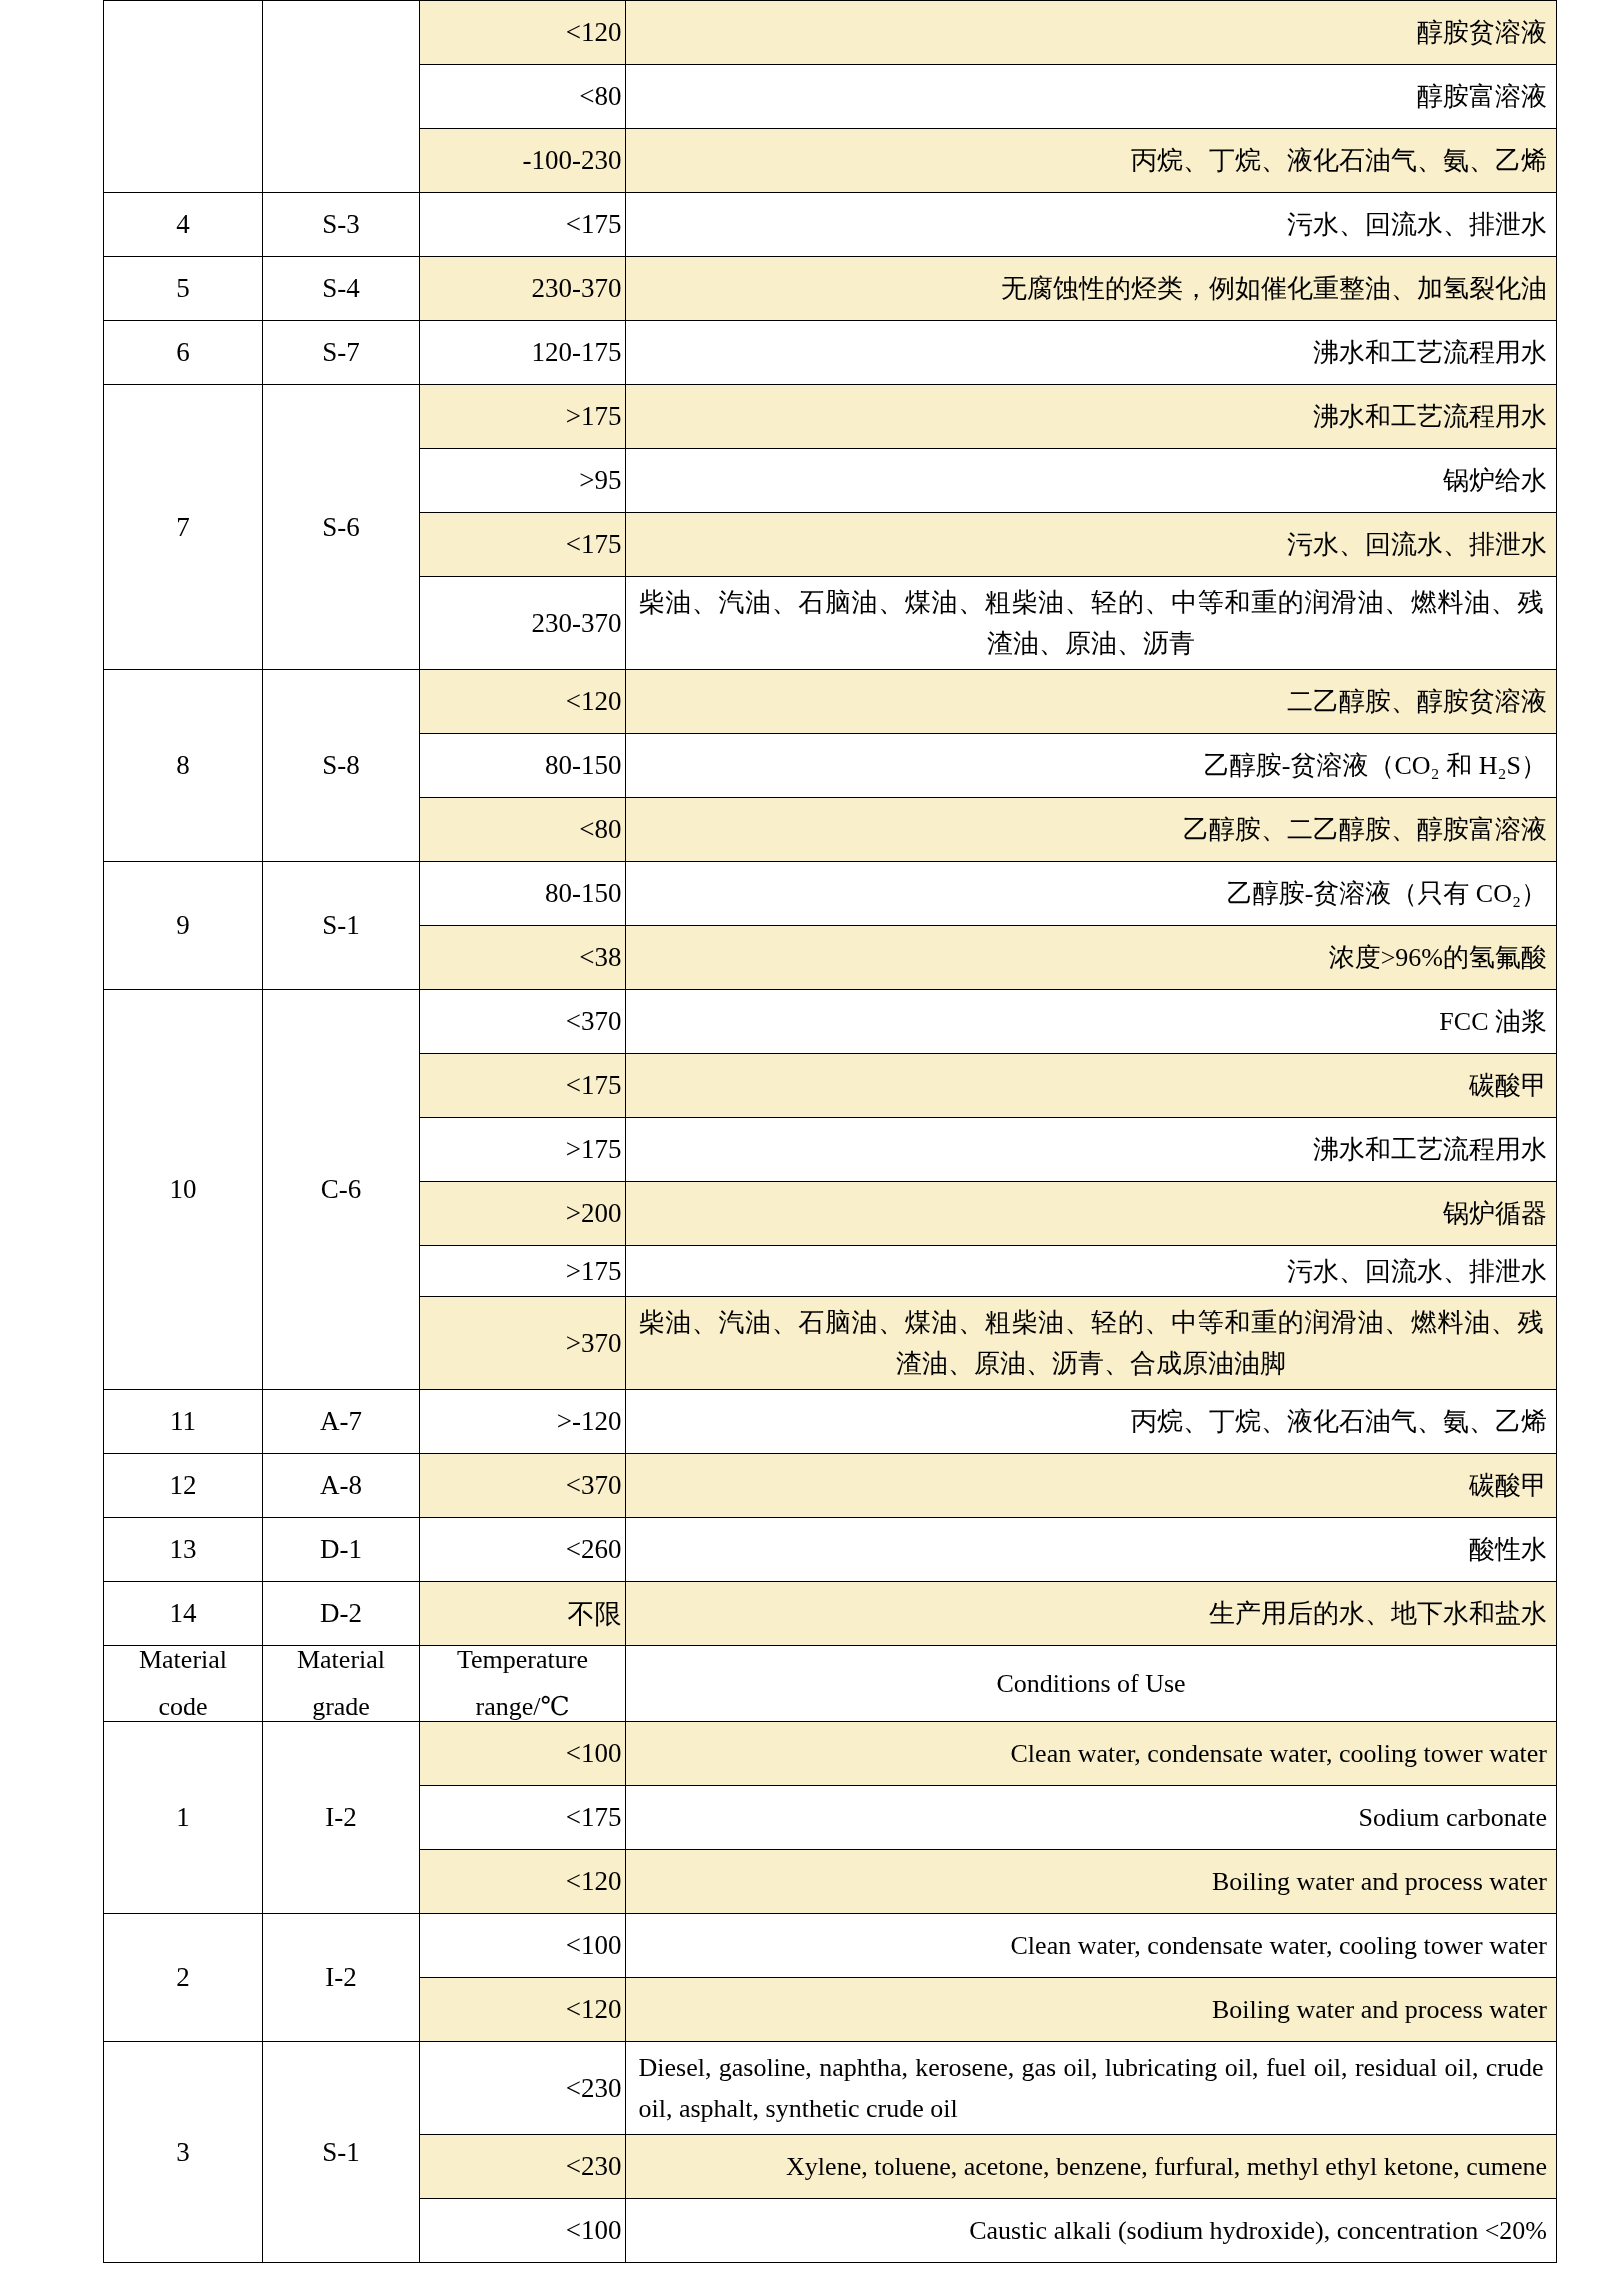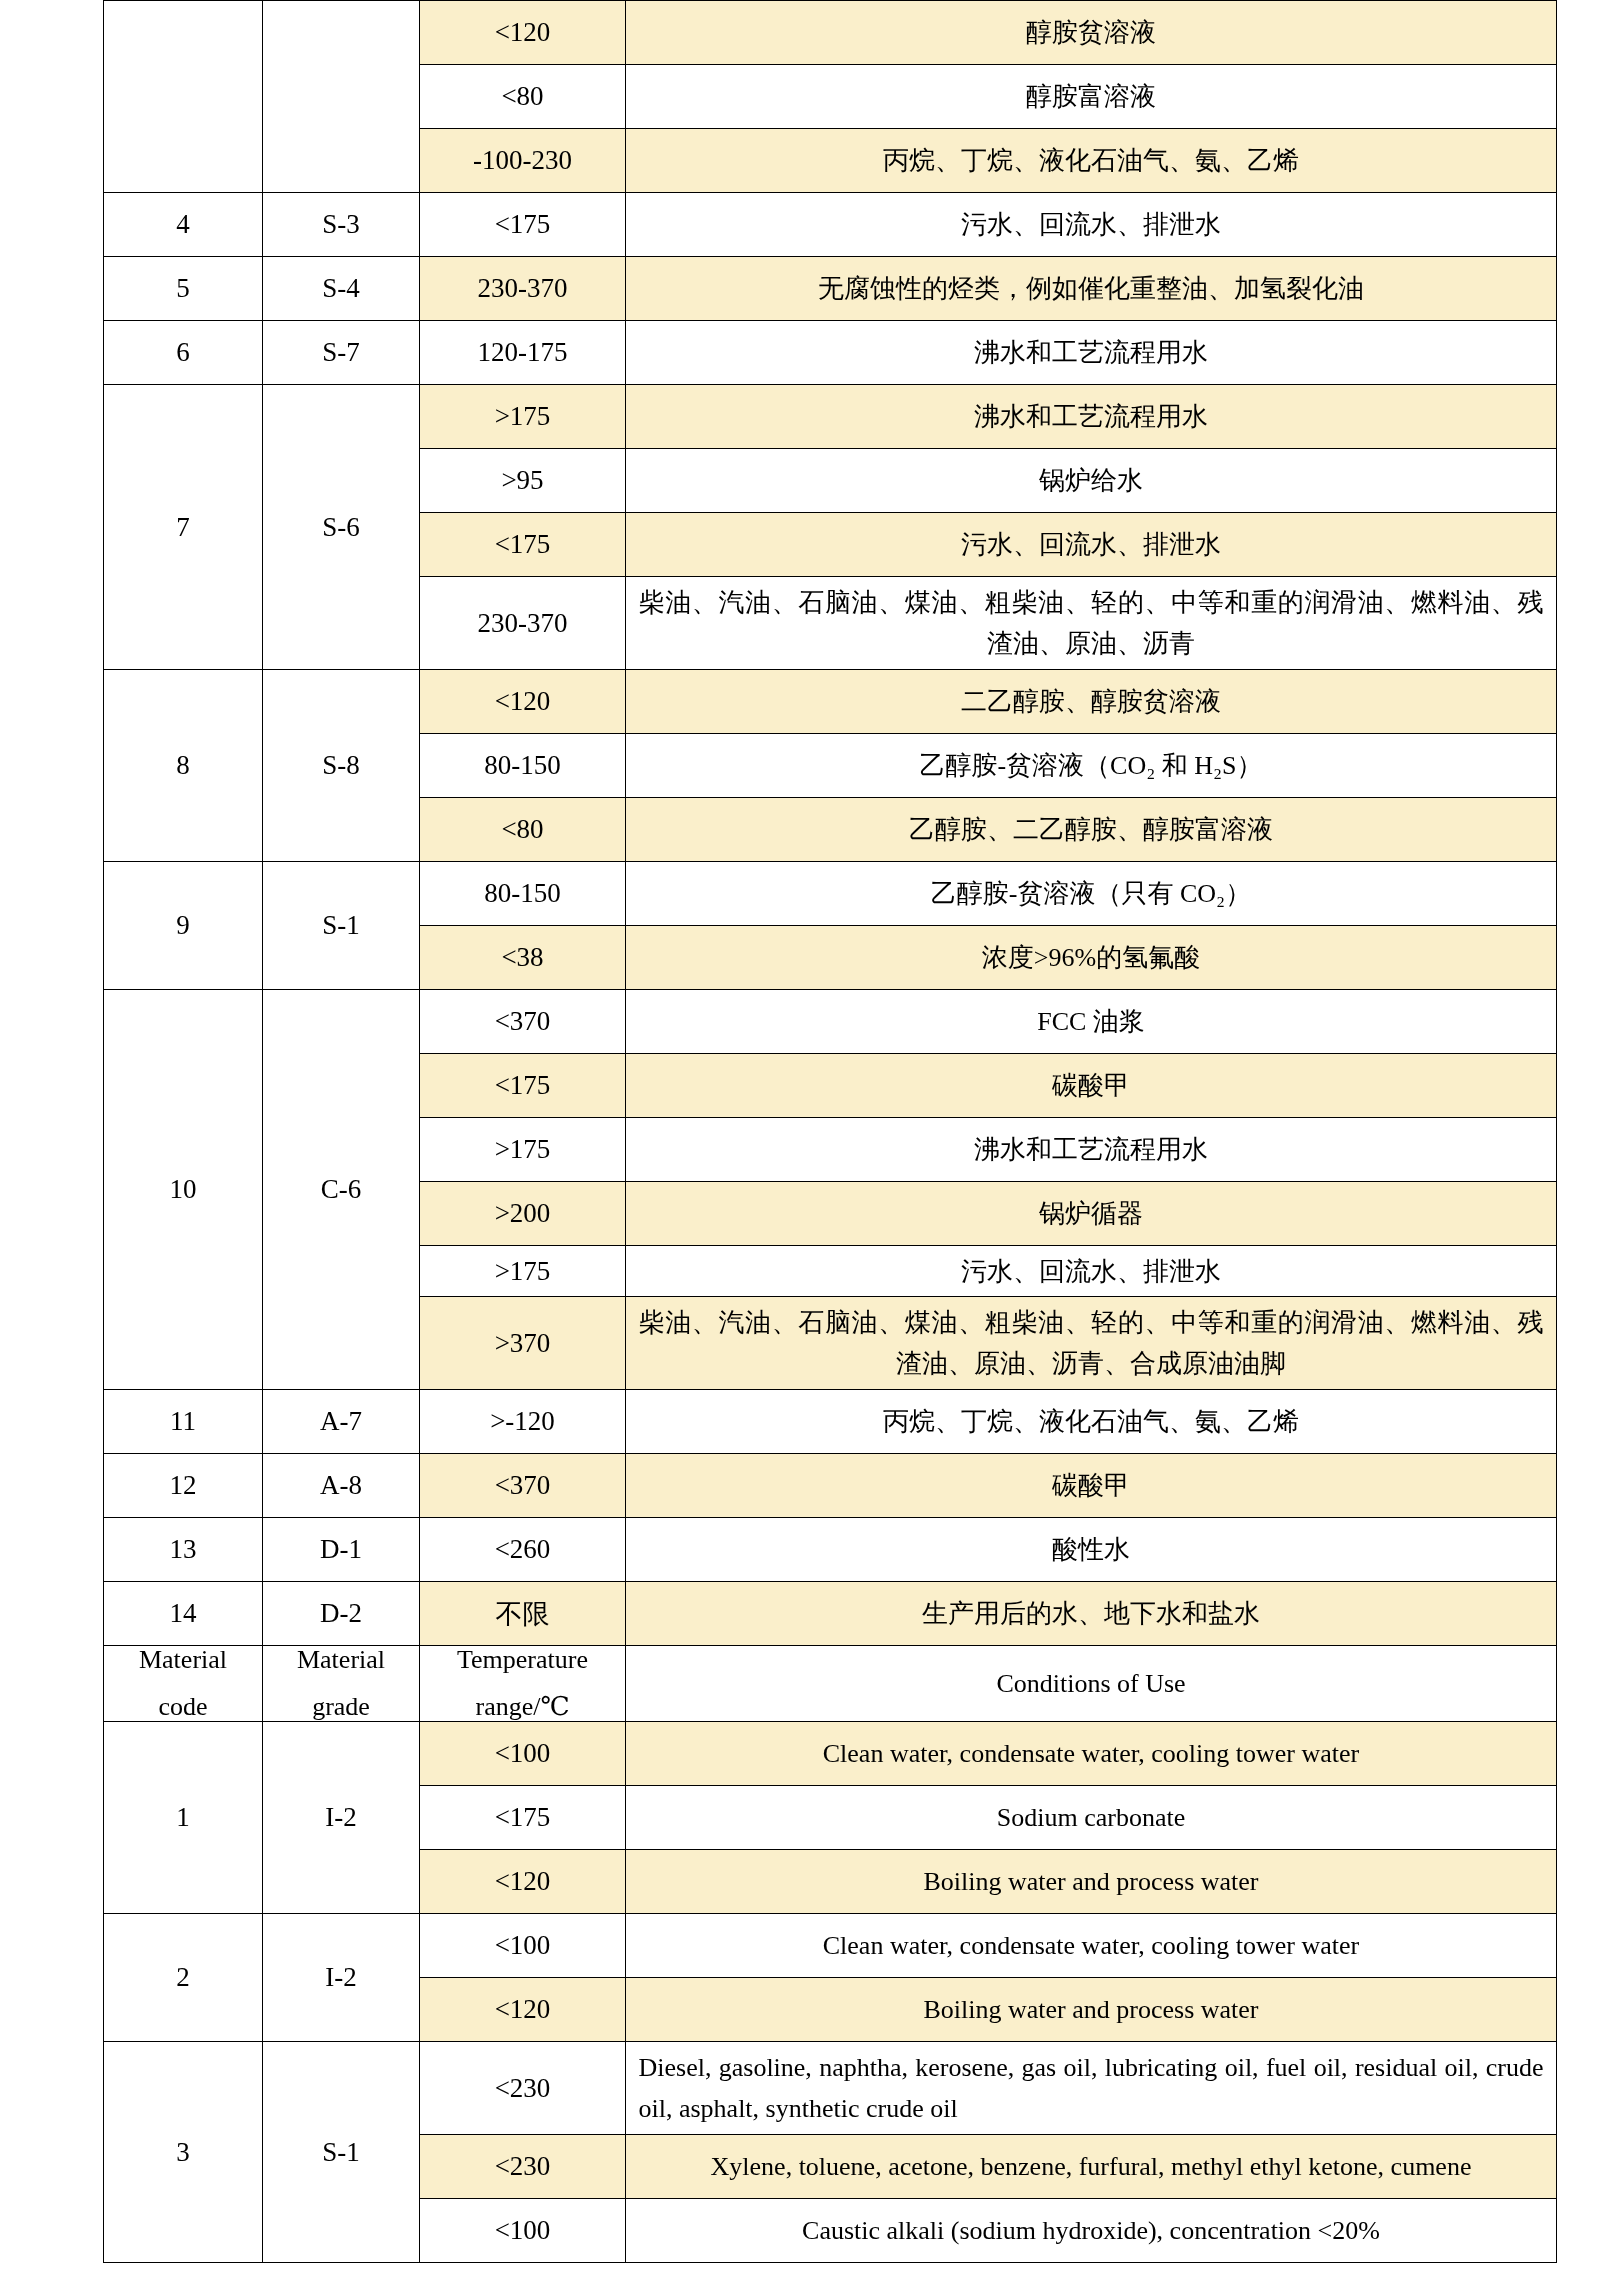--- a/index.html
+++ b/index.html
@@ -32,22 +32,22 @@
     overflow:hidden;
   }
   tr.std{height:64px;}
   tr.tall{height:93px;}
   tr.compact{height:51px;}
   tr.header-row{height:76px;}
   tr.group-start td{border-top:1.8px solid var(--border,#000);}
   tr.header-row td{border-top:1.8px solid var(--border,#000);border-bottom:1.8px solid var(--border,#000);}
   td.shaded{background:var(--shade,#faefcb);}
   td.code-cell,td.grade-cell{font-size:27px;}
-  td.temp-cell{font-size:27px;white-space:nowrap;padding:0 3.6px;}
-  td.use-cell{font-size:26px;}
+  td.temp-cell{font-size:27px;white-space:nowrap;padding:0 3.6px;text-align:right;}
+  td.use-cell{font-size:26px;text-align:right;}
   td.use-cell.wrap{
     text-align:justify;
     text-align-last:center;
     line-height:1.58;
     padding:0 12.5px;
   }
   td.use-cell.wrap.last-left{text-align-last:left;}
   .hline{display:block;line-height:1.0;}
   .hline + .hline{margin-top:21px;}
   td.header-cell{font-size:26px;}

